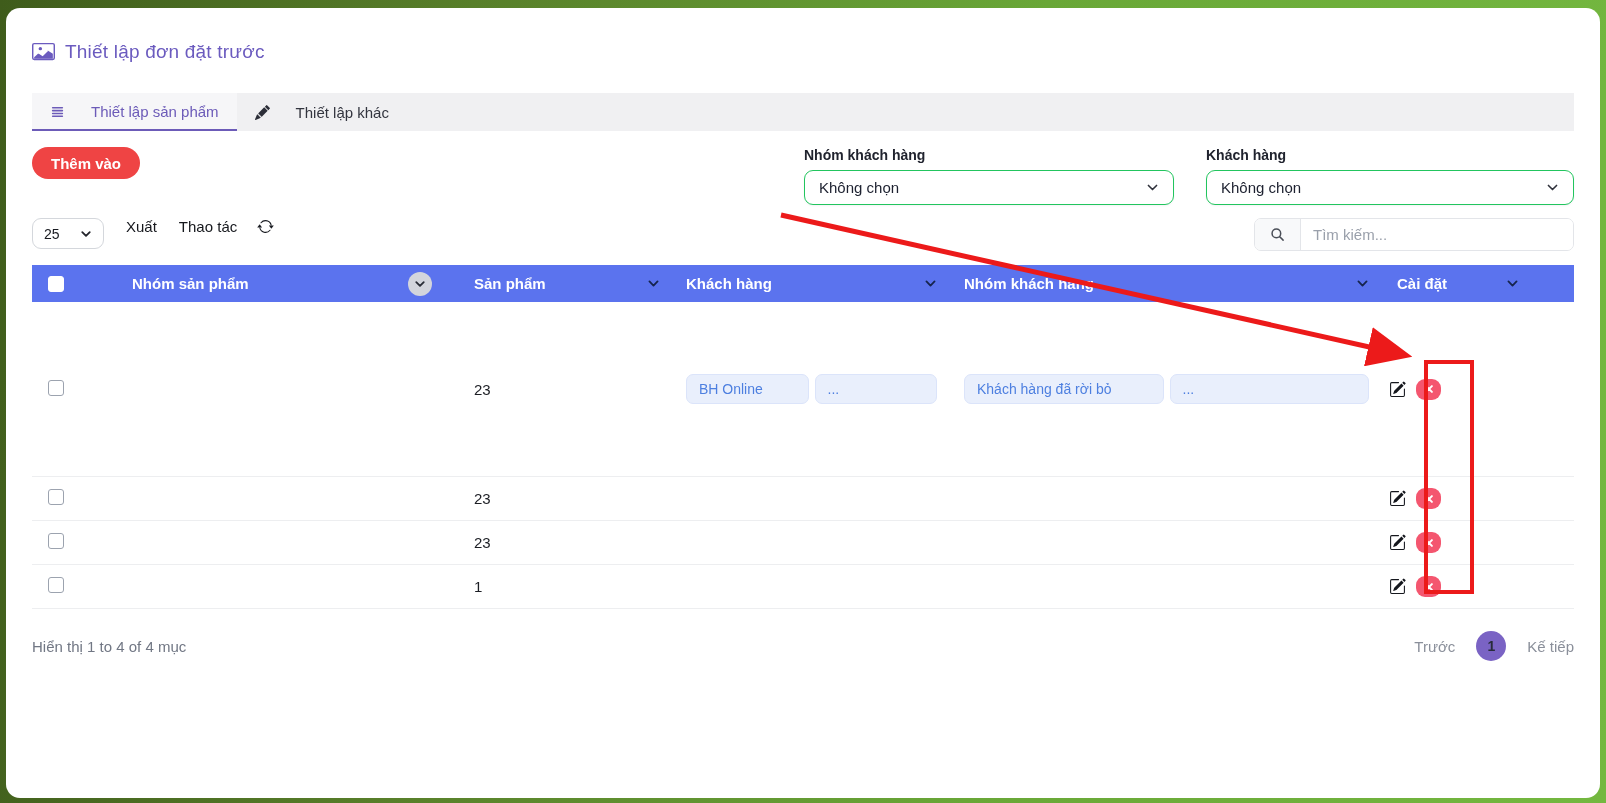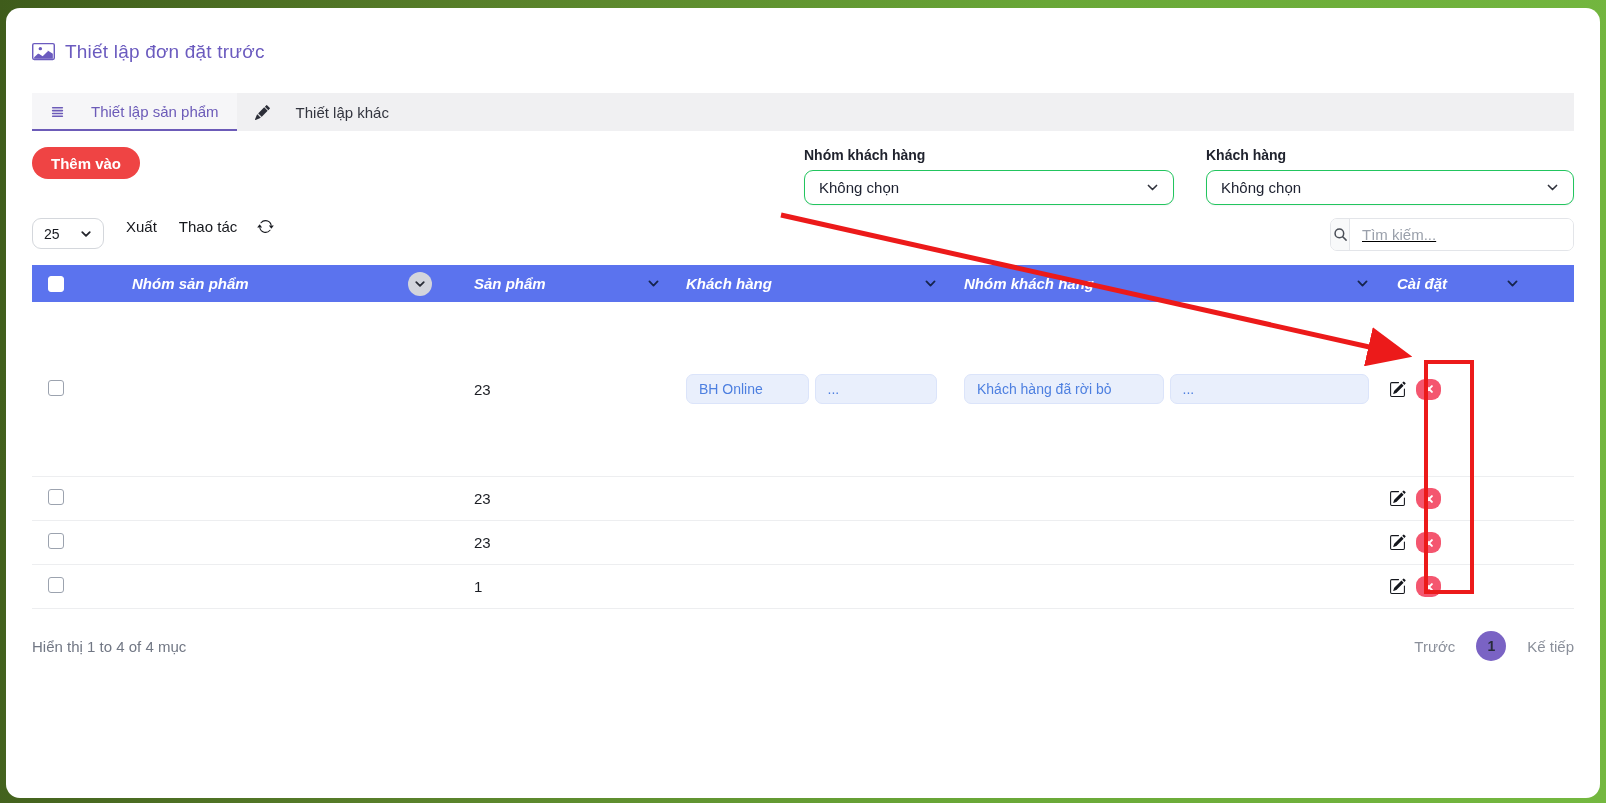--- a/index.html
+++ b/index.html
@@ -52,37 +52,37 @@
   .pagesize {
     display:flex; align-items:center; justify-content:space-between;
     width:72px; height:31px; border:1px solid #d4d7dc; border-radius:9px;
     padding:0 11px; font-size:14px; color:#17191f; cursor:pointer; background:#fff;
   }
   .pagesize svg { width:12px; height:12px; color:#23252c; }
   .tool-link { font-size:15px; color:#16181d; font-weight:500; margin-left:22px; cursor:pointer; }
   .tool-refresh { margin-left:20px; width:17px; height:17px; color:#1a1c22; cursor:pointer; display:flex; }
   .tool-refresh svg { width:17px; height:17px; }
   .searchbox {
-    margin-left:auto; display:flex; align-items:stretch; width:244px; height:33px;
-    border:1px solid #e3e5e9; border-radius:7px; overflow:hidden; background:#fff;text-decoration:underline;
+    margin-left:auto; display:flex; align-items:stretch; width:320px; height:33px;
+    border:1px solid #e3e5e9; border-radius:7px; overflow:hidden; background:#fff;
   }
   .search-ico {
     width:46px; display:flex; align-items:center; justify-content:center;
     background:#f8f9fa; border-right:1px solid #e3e5e9; color:#4a4e57; cursor:pointer;
   }
   .search-ico svg { width:15px; height:15px; }
   .searchbox input {
     flex:1; border:none; outline:none; padding:0 12px; font-size:15px;
     font-family:"Liberation Sans", sans-serif; color:#30343c;
   }
   .searchbox input::placeholder { color:#9aa0ab; }
 
   
   .table { margin-top:14px; }
-  .thead { display:flex; align-items:center; background:#5b73ee; height:37px; color:#fff;font-style:italic; }
+  .thead { display:flex; align-items:center; background:#5b73ee; height:37px; color:#fff; }
   .th { display:flex; align-items:center; font-size:15px; font-weight:700; }
   .th .chev { margin-left:auto; color:#16244d; display:flex; }
   .th .chev svg { width:13px; height:13px; }
   .circle-chip {
     margin-left:auto; width:24px; height:24px; border-radius:50%; background:#d3d5dc;
     display:flex; align-items:center; justify-content:center; color:#2a2d36; cursor:pointer;
   }
   .circle-chip svg { width:12px; height:12px; }
 
   .c-check  { width:64px;  padding-left:16px; }

